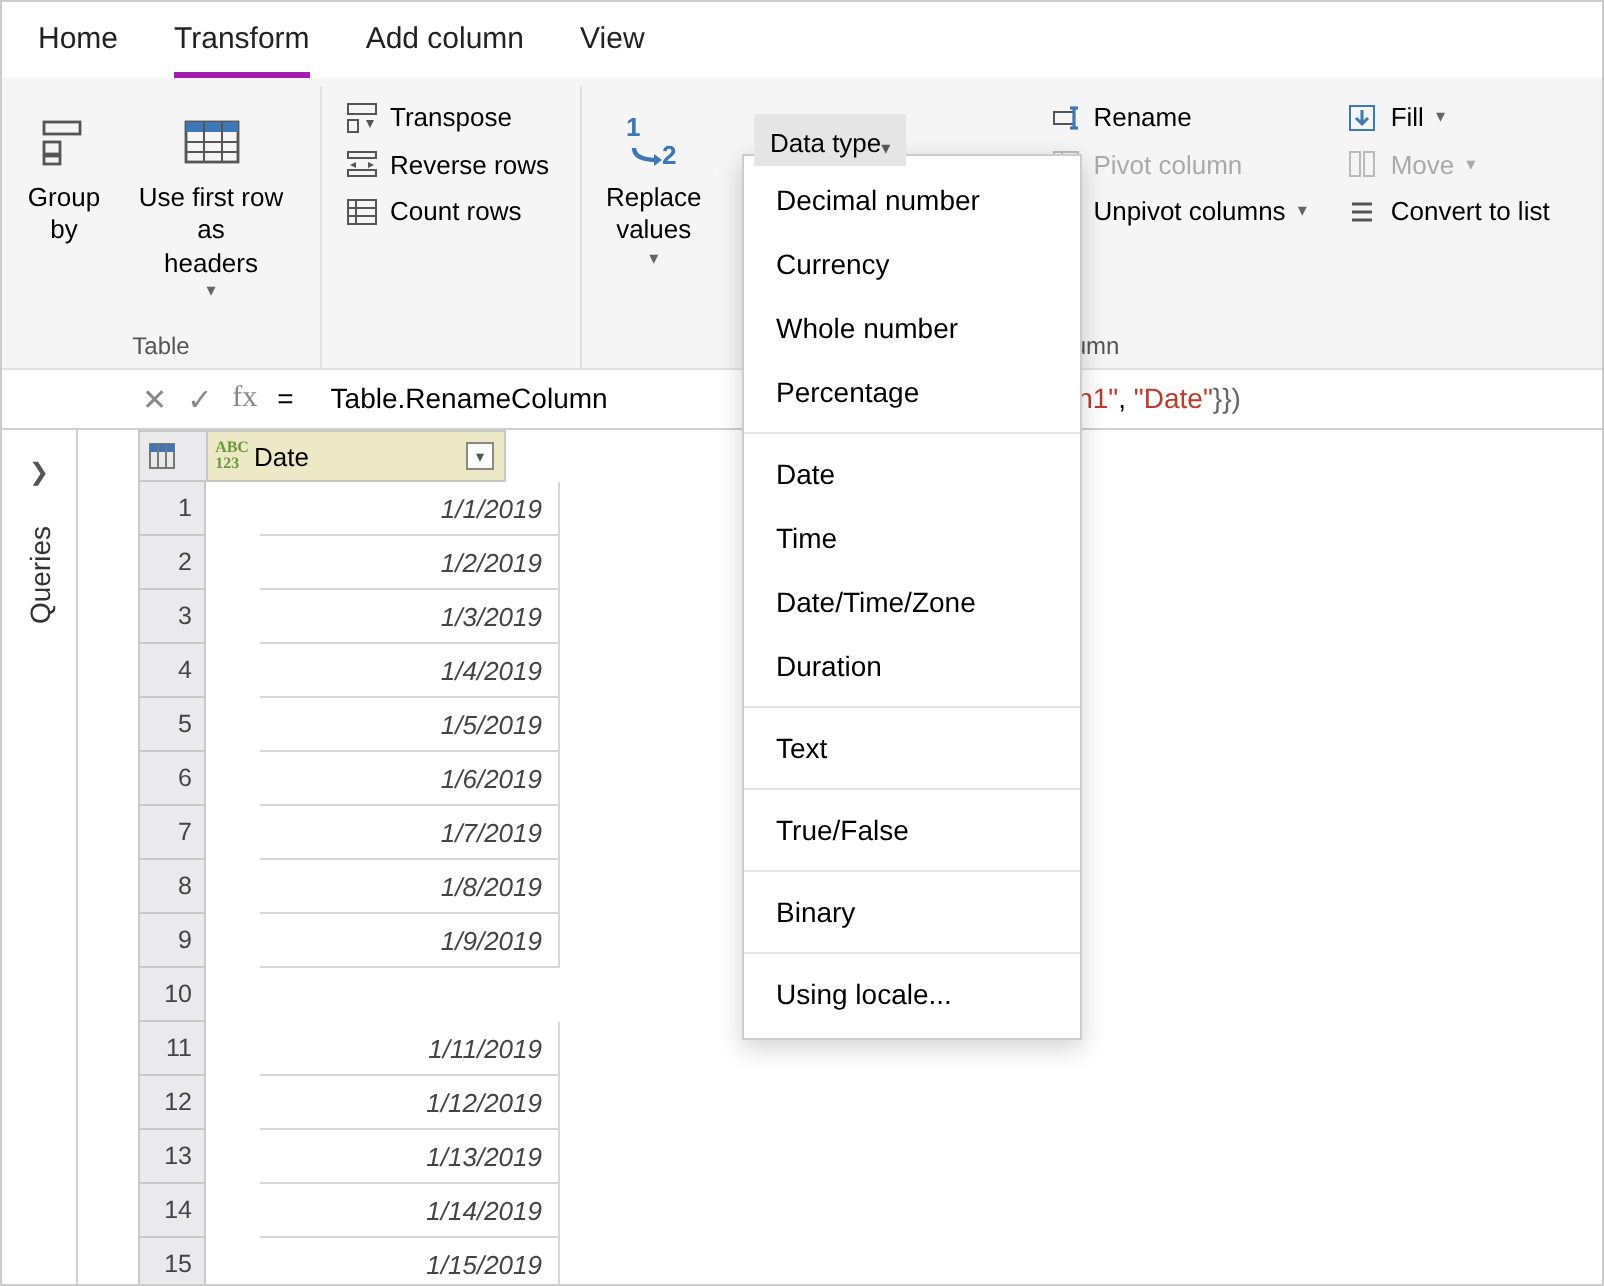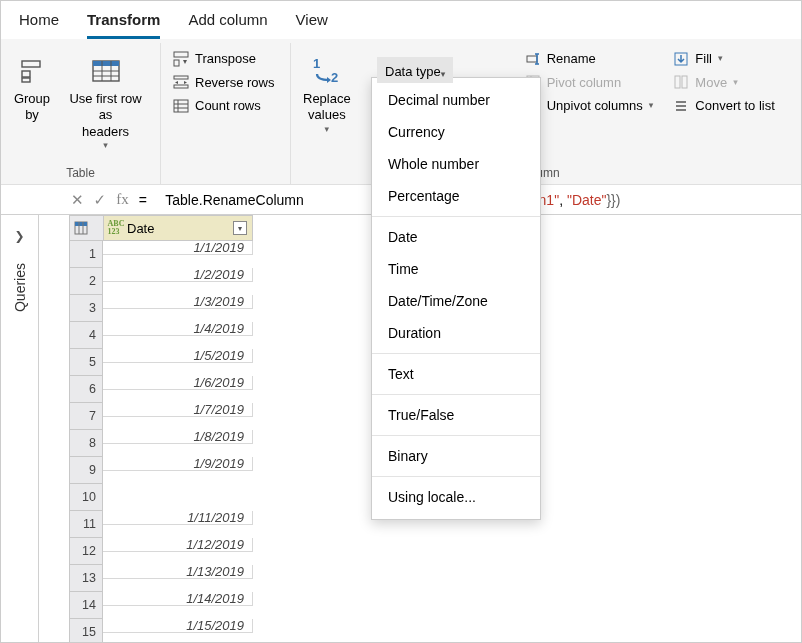--- a/index.html
+++ b/index.html
@@ -1,20 +1,20 @@
 <!DOCTYPE html>
 <html><head>
 <meta charset="utf-8">
 <style>
 * { margin: 0; padding: 0; box-sizing: border-box; font-family: "Segoe UI", Arial, sans-serif; }
 body { background: #fff; width: 802px; height: 643px; overflow: hidden; position: relative; border: 1px solid #ccc; }
 
 .tabs { display: flex; gap: 28px; padding: 10px 18px 0 18px; font-size: 15px; height: 38px; }
 .tab { padding-bottom: 6px; cursor: pointer; color: #222; }
-.tab.active { font-weight: 700; border-bottom: 3px solid #0369a1; }
+.tab.active { font-weight: 400; border-bottom: 3px solid #a21caf; }
 
 .ribbon { background: #f5f5f5; border-bottom: 1px solid #e0e0e0; display: flex; height: 146px; padding-top: 4px; }
 .ribbon-group { border-right: 1px solid #e0e0e0; display: flex; flex-direction: column; justify-content: space-between; padding: 4px 6px 2px 6px; }
 .ribbon-group-label { text-align: center; font-size: 12px; color: #555; padding: 2px 0; }
 .group-content { display: flex; flex: 1; align-items: flex-start; }
 
 .big-btn { display: flex; flex-direction: column; align-items: center; justify-content: flex-start; padding: 4px 6px; cursor: pointer; text-align: center; font-size: 13px; line-height: 1.25; min-width: 50px; }
 .big-btn .icon-slot { height: 40px; display: flex; align-items: center; justify-content: center; }
 
 .small-stack { display: flex; flex-direction: column; gap: 4px; padding: 2px 6px; justify-content: flex-end; }
@@ -34,21 +34,21 @@
 .grid-area { padding-left: 30px; }
 .grid-header { display: flex; }
 .rownum-head { width: 34px; height: 26px; background: #eaeaec; border: 1px solid #c8c8c8; border-right: none; }
 .col-head { width: 150px; height: 26px; background: #ede8c5; border: 1px solid #c8c8c8; display: flex; align-items: center; padding: 0 5px; font-size: 13px; justify-content: space-between; }
 .col-head .hdr-left { display:flex; align-items:center; gap:4px; }
 .col-head .tiny-icon { width:14px; height:14px; display:inline-flex; align-items:center; justify-content:center;font-family:Liberation Serif, serif; }
 .col-head .dd { width: 14px; height: 14px; border: 1px solid #888; display: flex; align-items: center; justify-content: center; font-size: 8px; color: #555; cursor:pointer; background:#fff; }
 
 .grid-row { display: flex; }
 .rownum { width: 34px; height: 27px; background: #eaeaec; border: 1px solid #c8c8c8; border-top: none; display: flex; align-items: center; justify-content: flex-end; padding-right: 6px; font-size: 12.5px; color: #444; }
-.cell { width: 150px; height: 14px; border: 1px solid #d8d8d8; border-top: none; border-left: none; display: flex; align-items: center; justify-content: flex-end; padding-right: 8px; font-size: 13px; font-style: italic; color: #444; }
+.cell { width: 150px; height: 27px; border: 1px solid #d8d8d8; border-top: none; border-left: none; display: flex; align-items: center; justify-content: flex-end; padding-right: 8px; font-size: 13px; font-style: italic; color: #444; margin-left: 27px; }
 
 .dropdown { position: absolute; top: 76px; left: 370px; width: 170px; background: #fff; border: 1px solid #ccc; box-shadow: 0 4px 12px rgba(0,0,0,0.18); padding: 6px 0; z-index: 100; }
 .dd-trigger { position: absolute; top: 56px; left: 376px; padding: 4px 8px; height: 26px; font-size: 13px; background: #e5e5e5; display: flex; align-items: flex-end; gap: 0; cursor: pointer; z-index: 101; }
 .dropdown-item { padding: 8px 16px; font-size: 14px; cursor: pointer; }
 .dropdown-sep { height: 1px; background: #e3e3e3; margin: 4px 0; }
 
 svg { display: block; }
 </style>
 </head>
 <body>

